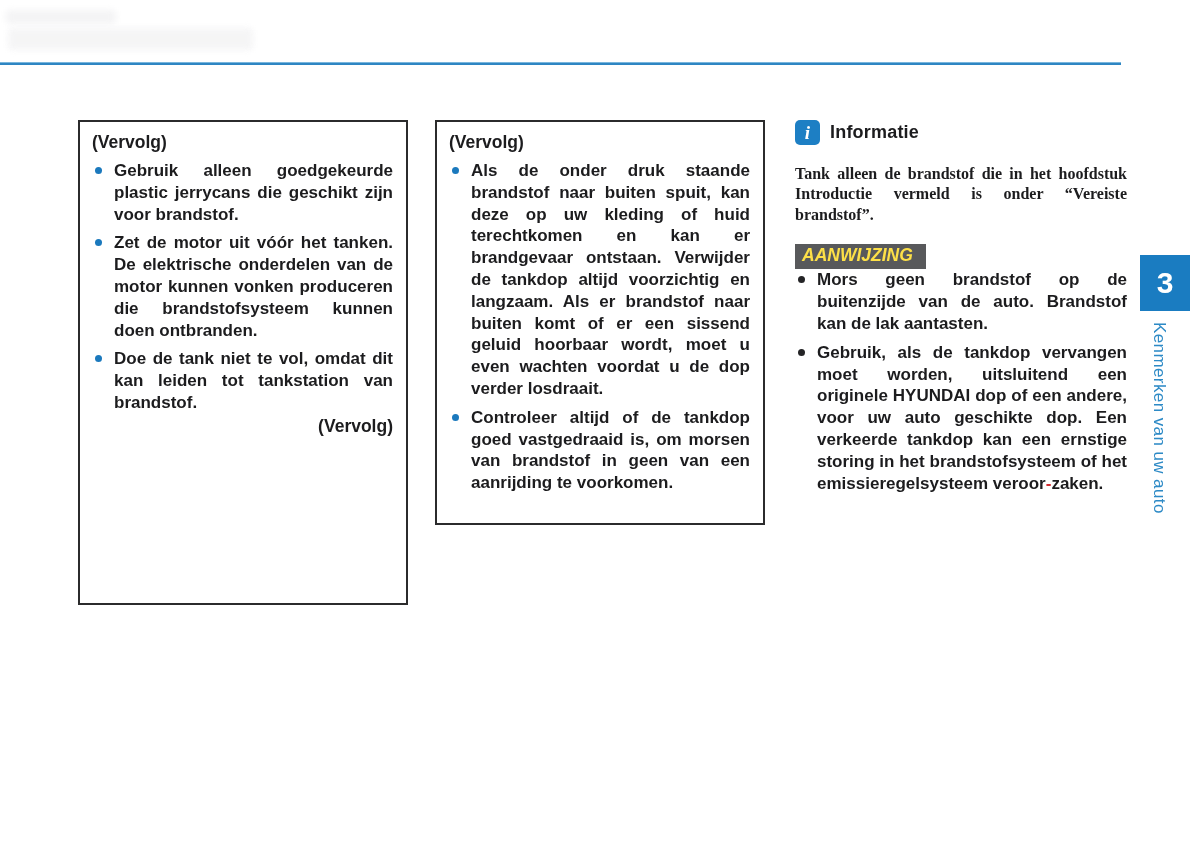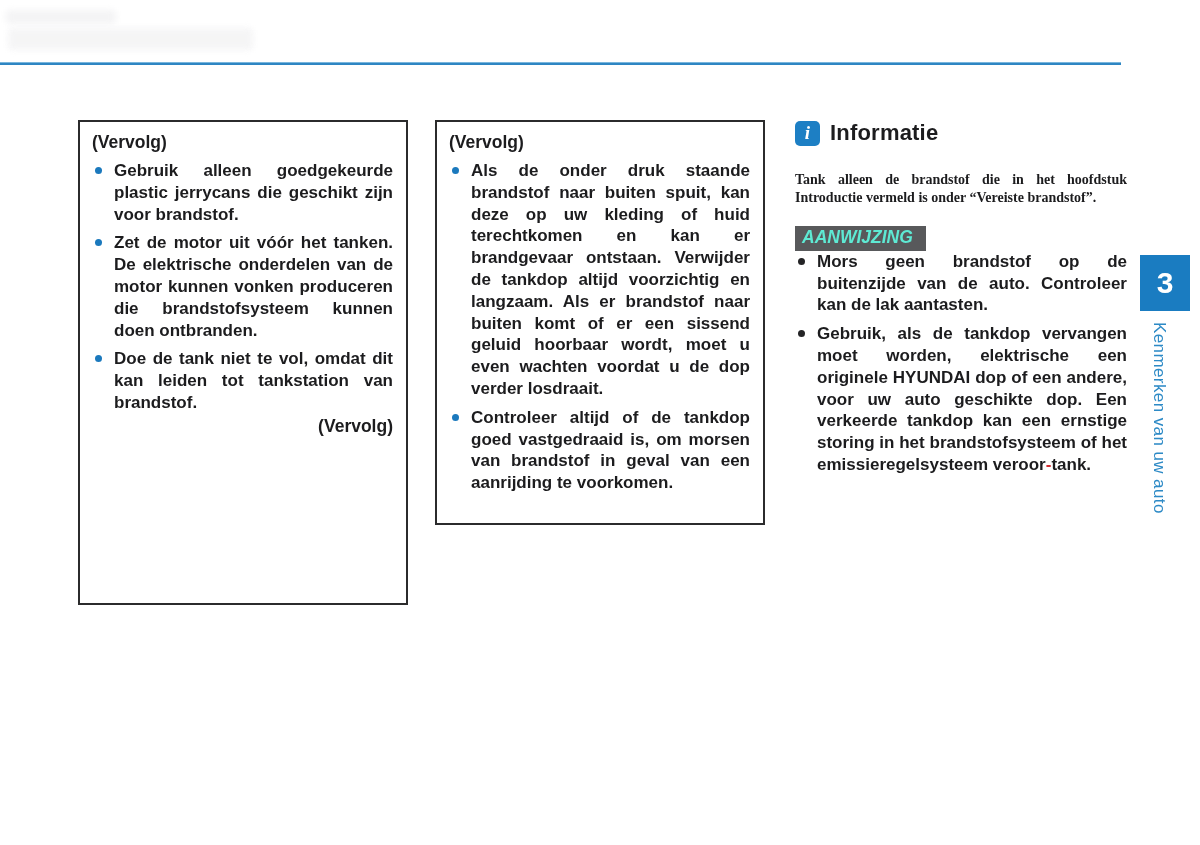--- a/index.html
+++ b/index.html
@@ -39,27 +39,27 @@
   .dot.dark { background:#242426; }
   .box-footer { text-align:right; font-weight:bold; font-size:17.5px; margin-top:2px; }
 
   .col3 { position:absolute; left:795px; top:120px; width:332px; }
   .info-head { display:flex; align-items:center; gap:10px; }
   .info-icon {
     width:25px; height:25px; background:#1d7fc4; border-radius:5px; flex:0 0 auto;
     color:#ffffff; font-family:"Liberation Serif", serif; font-style:italic; font-weight:bold;
     font-size:19px; display:flex; align-items:center; justify-content:center;
   }
-  .info-title { font-size:22px; font-weight:bold; letter-spacing:0.2px; }
+  .info-title { font-size:18px; font-weight:bold; letter-spacing:0.2px; }
   .info-body {
-    margin-top:25px; font-family:"Liberation Serif", serif; font-weight:bold;
-    font-size:14px; line-height:1.28; text-align:justify;
+    margin-top:19px; font-family:"Liberation Serif", serif; font-weight:bold;
+    font-size:16px; line-height:1.28; text-align:justify;
   }
   .badge {
-    display:inline-block; margin-top:19px; background:#58595b; color:#5eead4;
+    display:inline-block; margin-top:19px; background:#58595b; color:#fde047;
     font-style:italic; font-weight:bold; font-size:17.5px; padding:1px 13px 3px 7px;
   }
   .notice-list { margin-top:13px; }
   .red-hyphen { color:#d22a2e; }
 
   .tab-square {
     position:absolute; left:1140px; top:255px; width:50px; height:56px;
     background:#1a7cc1; color:#ffffff; display:flex; align-items:center; justify-content:center;
     font-size:30px; font-weight:bold;
   }
@@ -100,42 +100,42 @@
 
   <div class="textbox box-right">
     <div class="box-header">(Vervolg)</div>
     <ul class="blist">
       <li>
         <span class="dot"></span>
         <span>Als de onder druk staande brandstof naar buiten spuit, kan deze op uw kleding of huid terechtkomen en kan er brandgevaar ontstaan. Verwijder de tankdop altijd voorzichtig en langzaam. Als er brandstof naar buiten komt of er een sissend geluid hoorbaar wordt, moet u even wachten voordat u de dop verder losdraait.</span>
       </li>
       <li>
         <span class="dot"></span>
-        <span>Controleer altijd of de tankdop goed vastgedraaid is, om morsen van brandstof in geval van een aanrijding te voorkomen.</span>
+        <span>Controleer altijd of de tankdop goed vastgedraaid is, om morsen van brandstof in geen van een aanrijding te voorkomen.</span>
       </li>
     </ul>
   </div>
 
   <div class="col3">
     <div class="info-head">
       <span class="info-icon">i</span>
       <span class="info-title">Informatie</span>
     </div>
     <div class="info-body">Tank alleen de brandstof die in het hoofdstuk Introductie vermeld is onder “Vereiste brandstof”.</div>
 
     <span class="badge">AANWIJZING</span>
 
     <ul class="blist notice-list">
       <li>
         <span class="dot dark"></span>
-        <span>Mors geen brandstof op de buitenzijde van de auto. Controleer kan de lak aantasten.</span>
+        <span>Mors geen brandstof op de buitenzijde van de auto. Brandstof kan de lak aantasten.</span>
       </li>
       <li>
         <span class="dot dark"></span>
-        <span><span>Gebruik, als de tankdop vervangen moet worden, elektrische een originele HYUNDAI dop of een andere, voor uw auto geschikte dop. Een verkeerde tankdop kan een ernstige storing in het brandstofsysteem of het emissieregelsysteem veroor</span><span class="red-hyphen">-</span><span>tank.</span></span>
+        <span><span>Gebruik, als de tankdop vervangen moet worden, uitsluitend een originele HYUNDAI dop of een andere, voor uw auto geschikte dop. Een verkeerde tankdop kan een ernstige storing in het brandstofsysteem of het emissieregelsysteem veroor</span><span class="red-hyphen">-</span><span>zaken.</span></span>
       </li>
     </ul>
   </div>
 
   <div class="tab-square">3</div>
   <div class="tab-label">Kenmerken van uw auto</div>
 
   <div class="page-num">3-49</div>
 
 </div>

